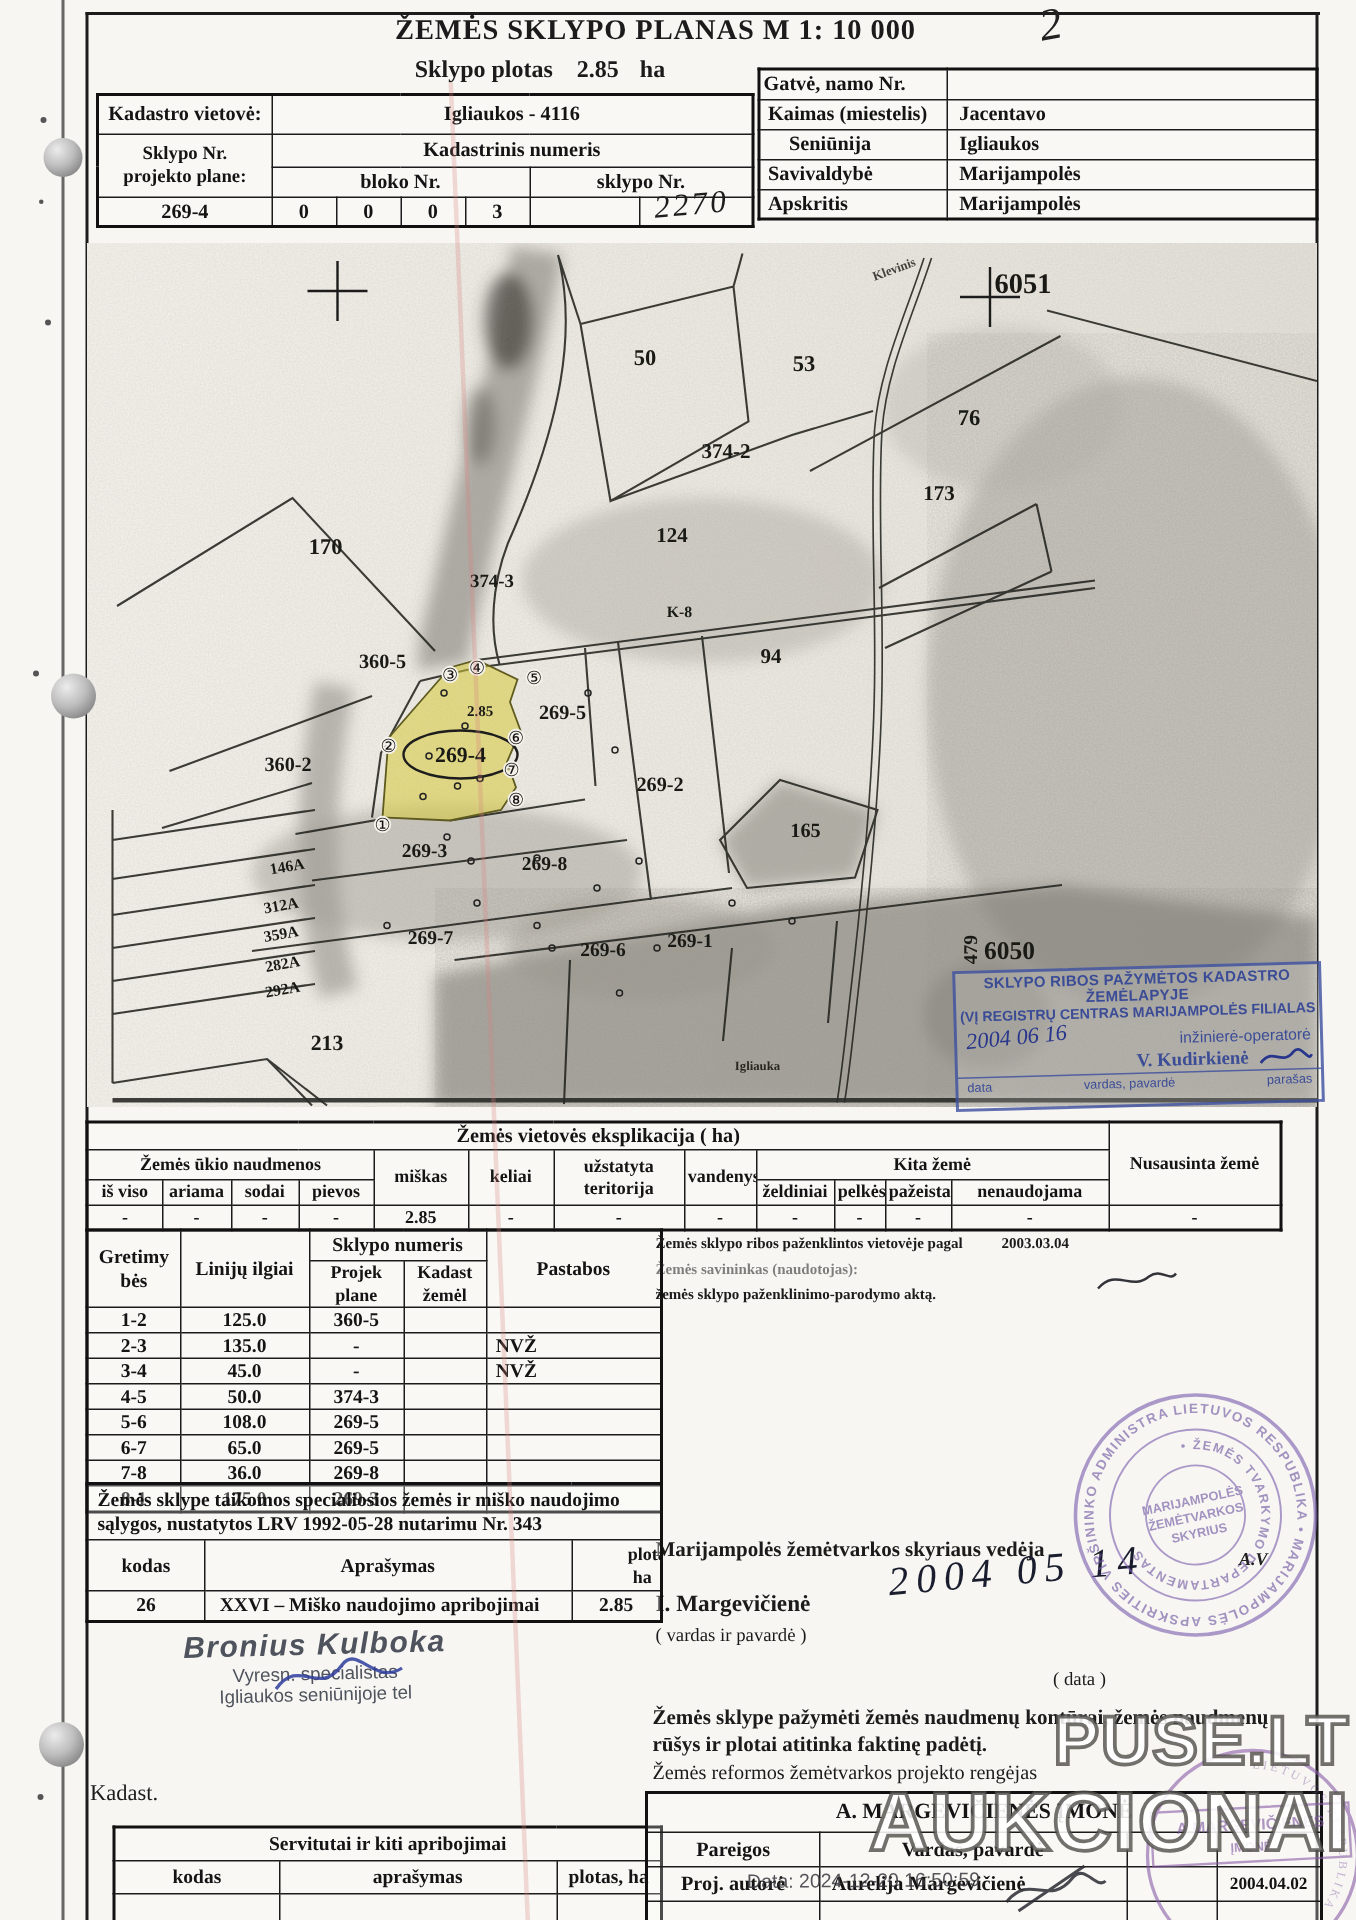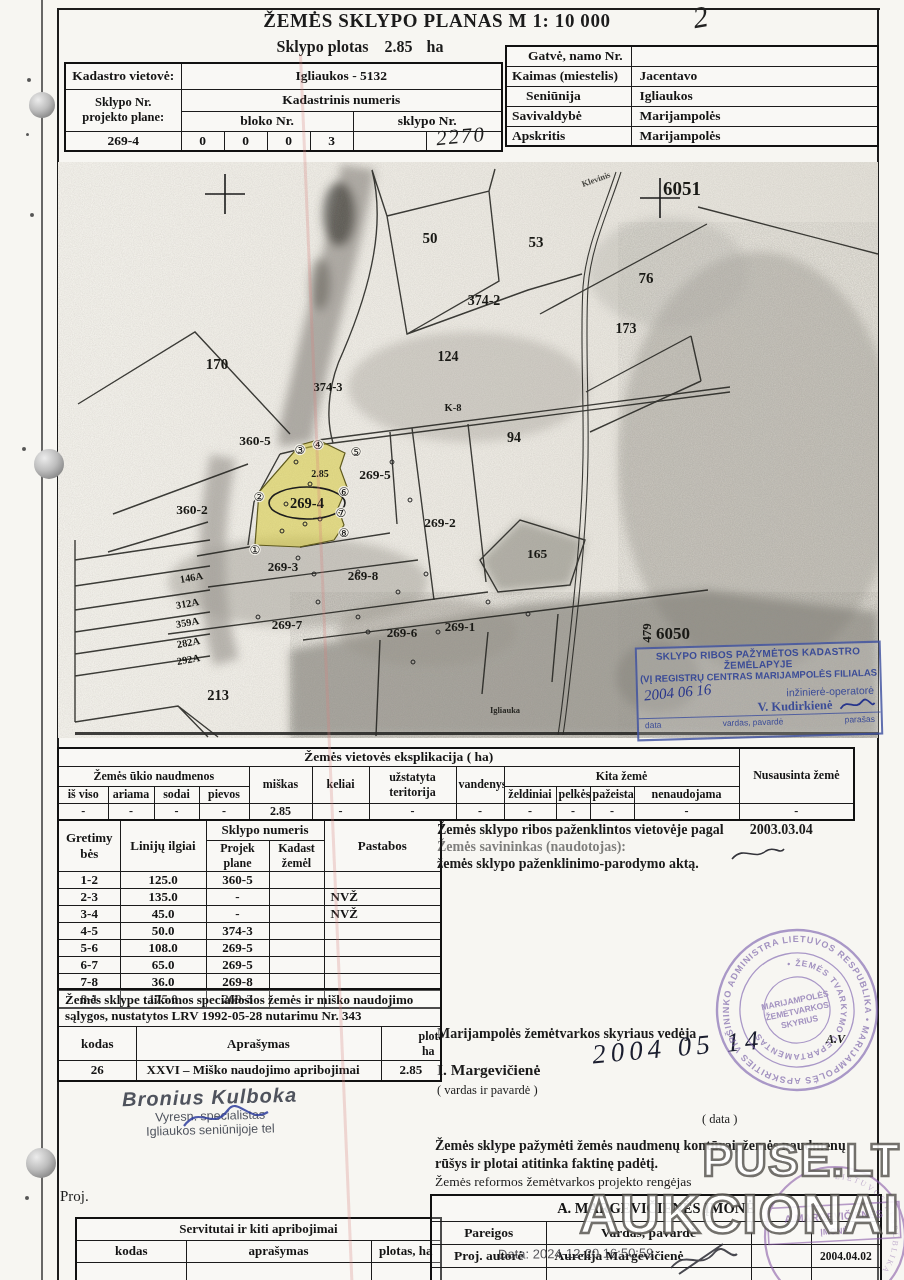--- a/index.html
+++ b/index.html
@@ -71,21 +71,21 @@
         <col style="width:43px">
         <col style="width:43px">
         <col style="width:43px">
         <col style="width:43px">
         <col style="width:73px">
         <col style="width:76px">
       </colgroup>
     <tbody>
         <tr style="height:26px;">
       <td>Kadastro vietovė:</td>
-      <td colspan="6">Igliaukos - 5132</td>
+      <td colspan="6">Igliaukos - 4116</td>
     </tr>
     <tr style="height:22px;">
       <td rowspan="2" class="pre" style="font-size:12.5px;">Sklypo Nr.
 projekto plane:</td>
       <td colspan="6">Kadastrinis numeris</td>
     </tr>
     <tr style="height:20px;">
       <td colspan="4">bloko Nr.</td>
       <td colspan="2">sklypo Nr.</td>
     </tr>
@@ -102,21 +102,21 @@
     </table>
   <div class="abs hand" style="left:436px;top:124px;font-size:21px;letter-spacing:2px;transform:rotate(-5deg);color:#1d1d1d;z-index:12;">2270</div>
 
   <table class="doc" style="left:505px;top:45px;width:372px;font-size:13.5px;">
     <colgroup>
         <col style="width:125px">
         <col style="width:247px">
       </colgroup>
     <tbody>
         <tr style="height:20px;">
-          <td class="left" style="padding-left:21px;">Gatvė, namo Nr.</td>
+          <td class="left" style="padding-left:2px;">Gatvė, namo Nr.</td>
           <td class="left" style="padding-left:8px;"></td>
         </tr>
     <tr style="height:20px;">
           <td class="left" style="padding-left:5px;">Kaimas (miestelis)</td>
           <td class="left" style="padding-left:8px;">Jacentavo</td>
         </tr>
     <tr style="height:20px;">
           <td class="left" style="padding-left:19px;">Seniūnija</td>
           <td class="left" style="padding-left:8px;">Igliaukos</td>
         </tr>
@@ -408,21 +408,21 @@
     <tr style="height:15px;">
           <td>8-1</td>
           <td>175.0</td>
           <td>269-3</td>
           <td></td>
           <td class="left" style="padding-left:6px;"></td>
         </tr>
   </tbody>
     </table>
 
-  <div class="abs b" style="left:437px;top:821px;width:430px;font-size:14px;line-height:17px;">
+  <div class="abs b" style="left:437px;top:821px;width:430px;font-size:10px;line-height:17px;">
     <div><span>Žemės sklypo ribos paženklintos vietovėje pagal</span><span style="margin-left:26px;">2003.03.04</span></div>
     <div style="opacity:.55;filter:blur(.4px);">Žemės savininkas (naudotojas):</div>
     <div>žemės sklypo paženklinimo-parodymo   aktą.</div>
   </div>
   <svg class="abs" style="left:728px;top:843px;z-index:12;" width="60" height="22">
       <path d="M4,16 C16,2 26,18 38,8 C46,2 52,12 56,6" stroke="#33333a" stroke-width="1.6" fill="none"></path>
     </svg>
 
 
   <div class="abs b" style="left:437px;top:1026px;font-size:14px;">Marijampolės  žemėtvarkos  skyriaus  vedėja</div>
@@ -478,21 +478,21 @@
 
   <div class="abs" style="left:95px;top:1086px;width:230px;text-align:center;color:#383d49;opacity:.88;transform:rotate(-1.5deg);z-index:20;">
     <div class="b" style="font-style:italic;font-size:20px;letter-spacing:1px;font-family:'Liberation Sans',sans-serif;">Bronius Kulboka</div>
     <div style="font-size:12.5px;font-family:'Liberation Sans',sans-serif;">Vyresn. specialistas</div>
     <div style="font-size:12.5px;font-family:'Liberation Sans',sans-serif;">Igliaukos seniūnijoje tel</div>
   </div>
   <svg class="abs" style="left:180px;top:1098px;z-index:25;" width="95" height="40">
       <path d="M4,28 C20,6 32,34 48,12 C58,-2 70,26 88,14" stroke="#2e3d9e" stroke-width="2.2" fill="none" opacity=".85"></path>
     </svg>
 
-  <div class="ab abs" style="left:60px;top:1188px;font-size:15px;">Proj.</div>
+  <div class="ab abs" style="left:60px;top:1188px;font-size:15px;">Kadast.</div>
 
   <table class="doc" style="left:75px;top:1217px;width:365px;font-size:13px;">
     <colgroup>
         <col style="width:110px">
         <col style="width:185px">
         <col style="width:70px">
       </colgroup>
     <tbody>
         <tr style="height:22px;">
           <td colspan="3">Servitutai ir kiti apribojimai</td>

